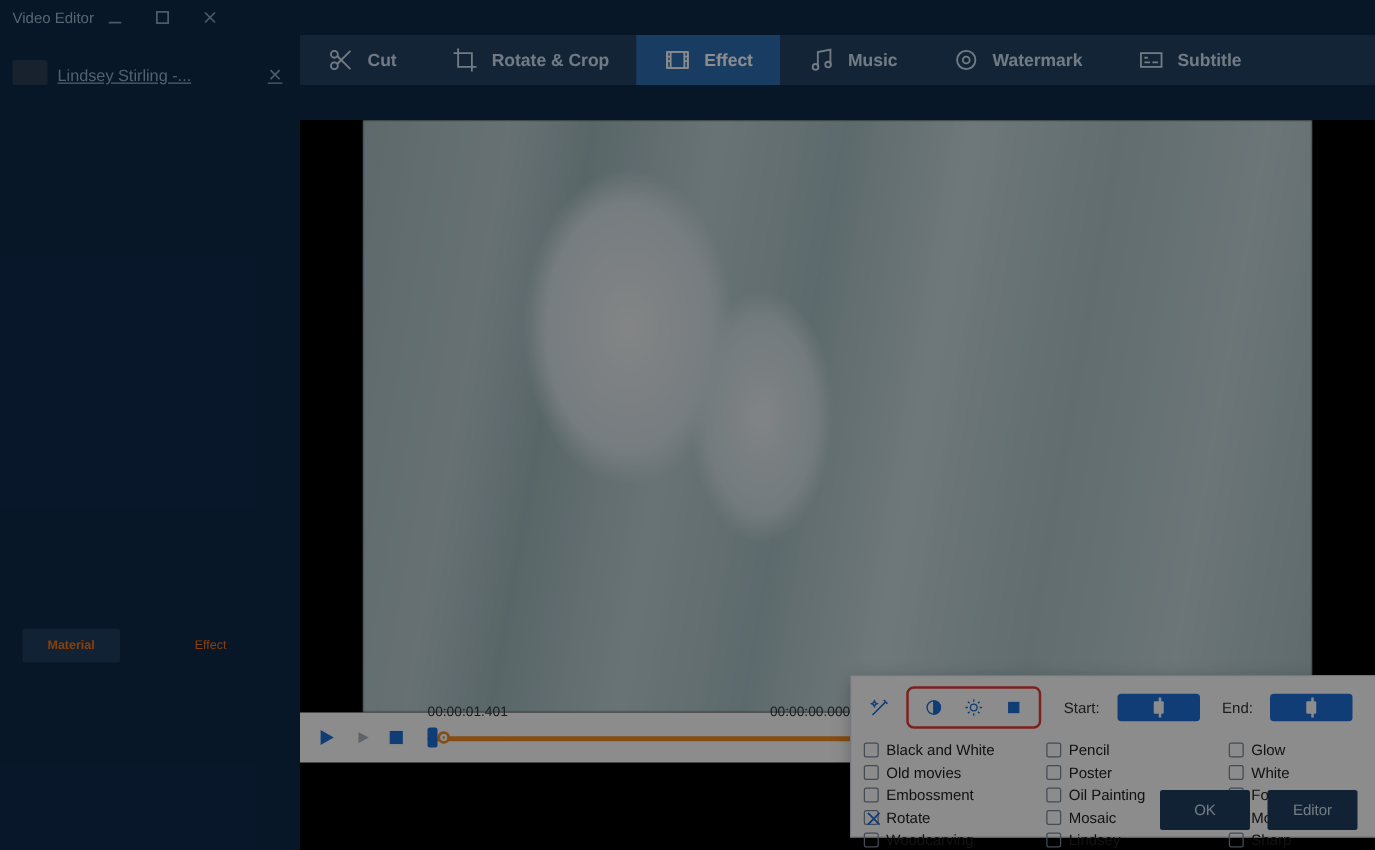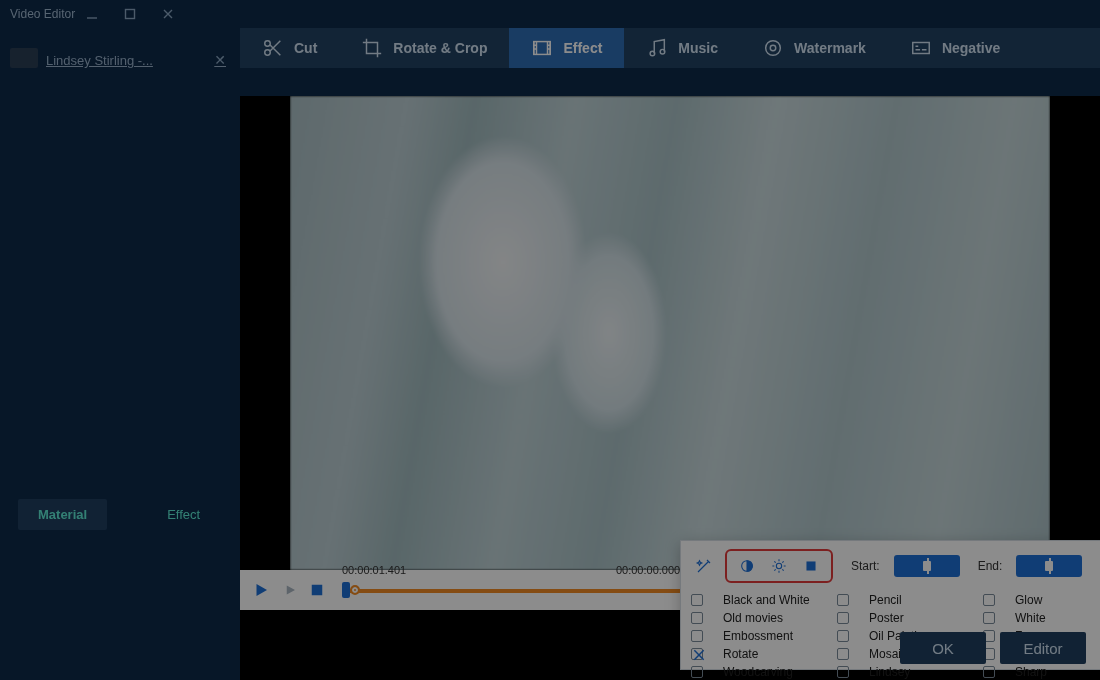--- a/index.html
+++ b/index.html
@@ -25,21 +25,21 @@
   .tbtn .ticon svg { width:22px; height:22px; fill:none; stroke:#cfe0f0; stroke-width:1.6; }
   .tbtn.active .ticon svg { stroke:#fff; }
 
   
   .body { position:absolute; left:0; right:0; top:68px; bottom:0; display:flex; z-index:1; }
   .leftpanel { width:240px; background:#0e2a4a; position:relative; }
   .previewarea { flex:1; background:#000; position:relative;margin-top:28px; }
 
   
   .lefttabs { position:absolute; left:18px; bottom:150px; display:flex; gap:40px; }
-  .lefttab { color:#5eead4; font-size:13px; padding:8px 20px; border-radius:2px; }
+  .lefttab { color:#f97316; font-size:10px; padding:8px 20px; border-radius:2px; }
   .lefttab.active { background:#1f3f5f; font-weight:700; }
 
   
   .videoframe { position:absolute; left:50px; top:0; right:50px; bottom:110px; background:#000; overflow:hidden; }
   .videoframe .ice { position:absolute; inset:0;
      background:
        radial-gradient(120px 180px at 28% 35%, #eef2f5 0%, #d6e3ea 55%, rgba(190,208,214,0) 70%),
        radial-gradient(80px 140px at 42% 50%, #e9f0f4 0%, #cfe0e6 55%, rgba(190,208,214,0) 72%),
        linear-gradient(100deg,#a8c1c7 0%, #b9cfd4 14%, #9fbcc1 22%, #bcd3d7 34%, #a7c3c8 46%, #c7dbde 58%, #aec8cd 72%, #c2d7da 86%, #a9c3c8 100%);
      filter:blur(1px) saturate(0.85);
@@ -60,39 +60,39 @@
   .timelabels { position:absolute; left:0; right:0; top:-18px; height:16px; font-size:11px; color:#333; }
   .tl-left { position:absolute; left:0; }
   .tl-center { position:absolute; left:50%; transform:translateX(-50%); }
   .tl-right { position:absolute; right:0; }
   .playbar .camera, .playbar .volume { width:24px; height:24px; margin-left:6px; display:flex; align-items:center; justify-content:center; }
   .playbar .camera svg, .playbar .volume svg { width:22px; height:22px; fill:#1e6fd6; stroke:#1e6fd6; }
   .playbar .camera .drop { width:0;height:0;border-left:4px solid transparent;border-right:4px solid transparent;border-top:5px solid #1e6fd6; margin-left:2px;}
 
   
   .actions { position:absolute; right:14px; bottom:16px; display:flex; gap:14px; z-index:1; }
-  .actbtn { width:86px; height:32px; background:#1f3f5f; color:#cfe0f0; font-size:15px; display:flex; align-items:center; justify-content:center; border-radius:2px; }
+  .actbtn { width:72px; height:32px; background:#1f3f5f; color:#cfe0f0; font-size:12px; display:flex; align-items:center; justify-content:center; border-radius:2px; }
 
   
   .popup { position:absolute; left:440px; bottom:10px; width:460px; height:130px; background:#fff; border:1px solid #d6dde3; box-shadow:0 4px 14px rgba(0,0,0,0.25); z-index:30; padding:8px 10px 4px 10px; }
   .popup-row1 { display:flex; align-items:center; gap:8px; }
   .wand { width:26px; height:26px; display:flex; align-items:center; justify-content:center; }
   .wand svg { width:18px; height:18px; stroke:#1e6fd6; fill:none; stroke-width:1.6; }
   .adjgroup { display:flex; align-items:center; gap:4px; padding:4px 6px; border:2px solid #e23b3b; border-radius:6px; }
   .adjbtn { width:28px; height:22px; display:flex; align-items:center; justify-content:center; }
   .adjbtn svg { width:16px; height:16px; stroke:#1e6fd6; fill:none; stroke-width:1.6; }
   .adjbtn.fillblue svg { fill:#1e6fd6; stroke:#1e6fd6; }
   .lblsmall { font-size:12px; color:#333; margin-left:10px; margin-right:6px; }
   .rangebtn { width:66px; height:22px; background:#1e6fd6; border-radius:3px; position:relative; }
   .rangebtn .bar { position:absolute; left:50%; top:3px; width:2px; height:16px; background:#fff; }
   .rangebtn .knob { position:absolute; left:calc(50% - 4px); top:6px; width:8px; height:10px; background:#fff; border-radius:1px; }
 
   .checkcols { display:flex; margin-top:10px; font-size:12px; color:#222; }
   .checkcol { flex:1; display:flex; flex-direction:column; gap:4px; }
-  .chk { display:flex; align-items:center; gap:20px; }
+  .chk { display:flex; align-items:center; gap:6px; }
   .chk .box { width:12px; height:12px; border:1px solid #7a8a99; border-radius:2px; display:inline-block; }
 
   .popup-actions { position:absolute; left:8px; right:8px; bottom:4px; display:flex; justify-content:space-between; }
   .pa { width:20px; height:20px; display:flex; align-items:center; justify-content:center; }
   .pa svg { width:16px; height:16px; stroke-width:2.2; fill:none; }
   .pa.cancel svg { stroke:#1e6fd6; }
 </style>
 </head>
 <body>
 <div class="window">
@@ -173,21 +173,21 @@
           </span>
         <span>Watermark</span>
       </div>
       <div class="tbtn">
         <span class="ticon">
             <svg viewBox="0 0 24 24">
               <rect x="3" y="6" width="18" height="12"></rect>
               <path d="M6 14h5M13 14h5M6 10h3"></path>
             </svg>
           </span>
-        <span>Negative</span>
+        <span>Subtitle</span>
       </div>
     </div>
   </div>
 
   <div class="body">
     <div class="leftpanel">
       <div class="lefttabs">
         <div class="lefttab active"><span>Material</span></div>
         <div class="lefttab"><span>Effect</span></div>
       </div>

